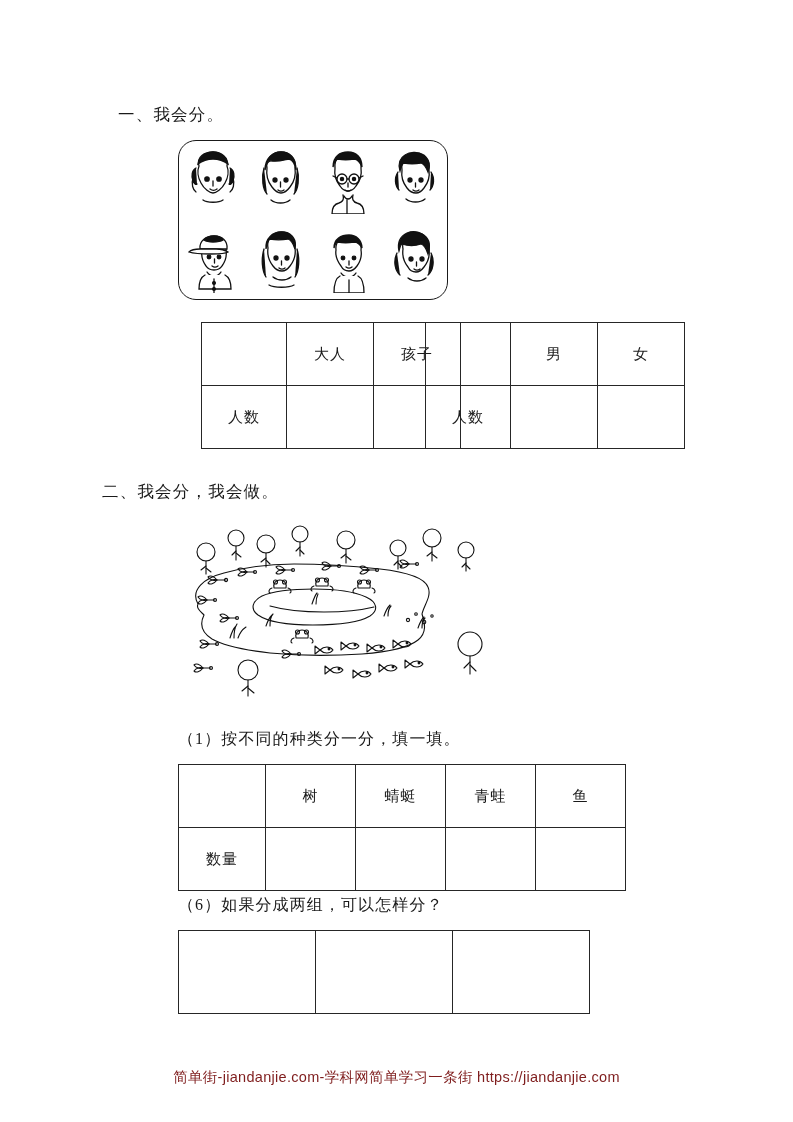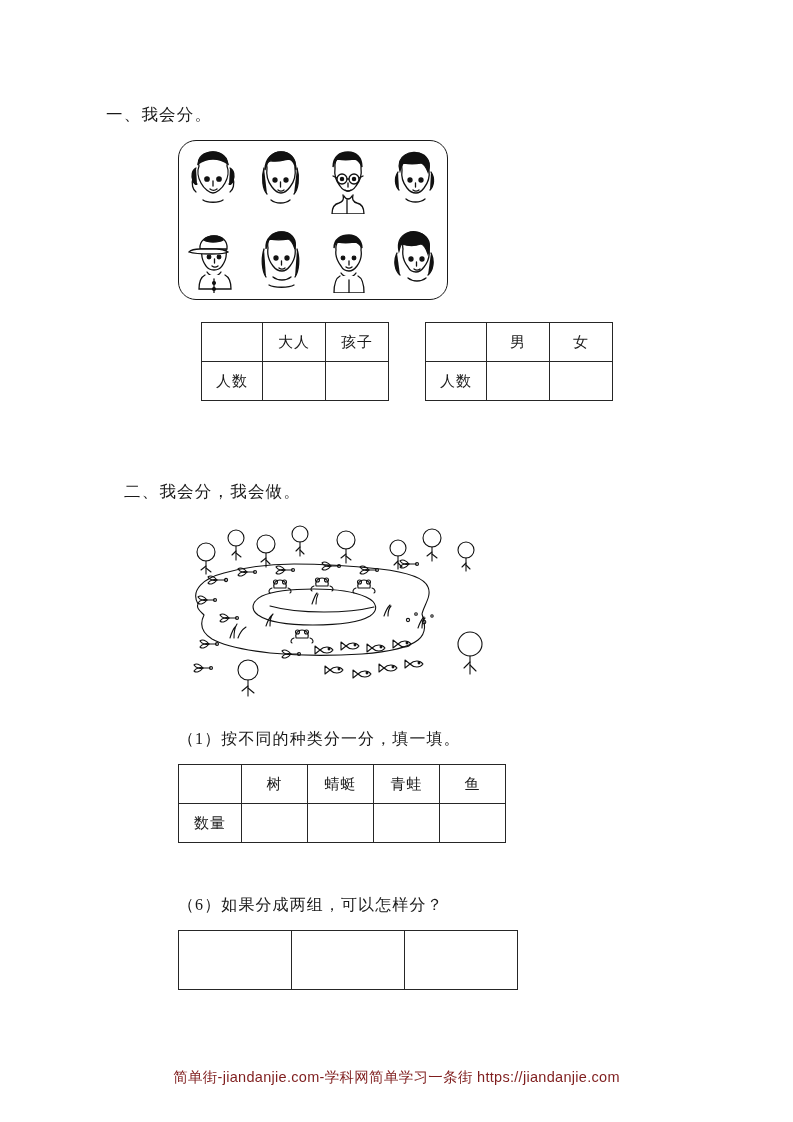--- a/index.html
+++ b/index.html
@@ -20,22 +20,22 @@
     left: 0; top: 0;
     width: 793px;
     height: 1122px;
   }
   .section-heading {
     position: absolute;
     font-size: 16.5px;
     letter-spacing: 1.2px;
     white-space: nowrap;
   }
-  #heading-1 { left: 106px; top: 104px; }
-  #heading-2 { left: 124px; top: 481px; }
+  #heading-1 { left: 118px; top: 104px; }
+  #heading-2 { left: 102px; top: 481px; }
 
   .subq {
     position: absolute;
     font-size: 16px;
     letter-spacing: 1.1px;
     white-space: nowrap;
   }
   #sub-q1 { left: 178px; top: 729px; }
   #sub-q2 { left: 178px; top: 895px; }
 
@@ -70,21 +70,21 @@
   table.grid {
     position: absolute;
     border-collapse: collapse;
     font-size: 15px;
   }
   table.grid td {
     border: 1.1px solid #262626;
     text-align: center;
     vertical-align: middle;
     letter-spacing: 1px;
-    padding: 0;
+    padding: 12px;
   }
   #table-people-age { left: 201px; top: 322px; }
   #table-people-age td { width: 62px; height: 38px; }
   #table-people-age td:first-child { width: 60px; }
 
   #table-people-gender { left: 425px; top: 322px; }
   #table-people-gender td { width: 62px; height: 38px; }
   #table-people-gender td:first-child { width: 60px; }
 
   #table-kinds { left: 178px; top: 764px; }

